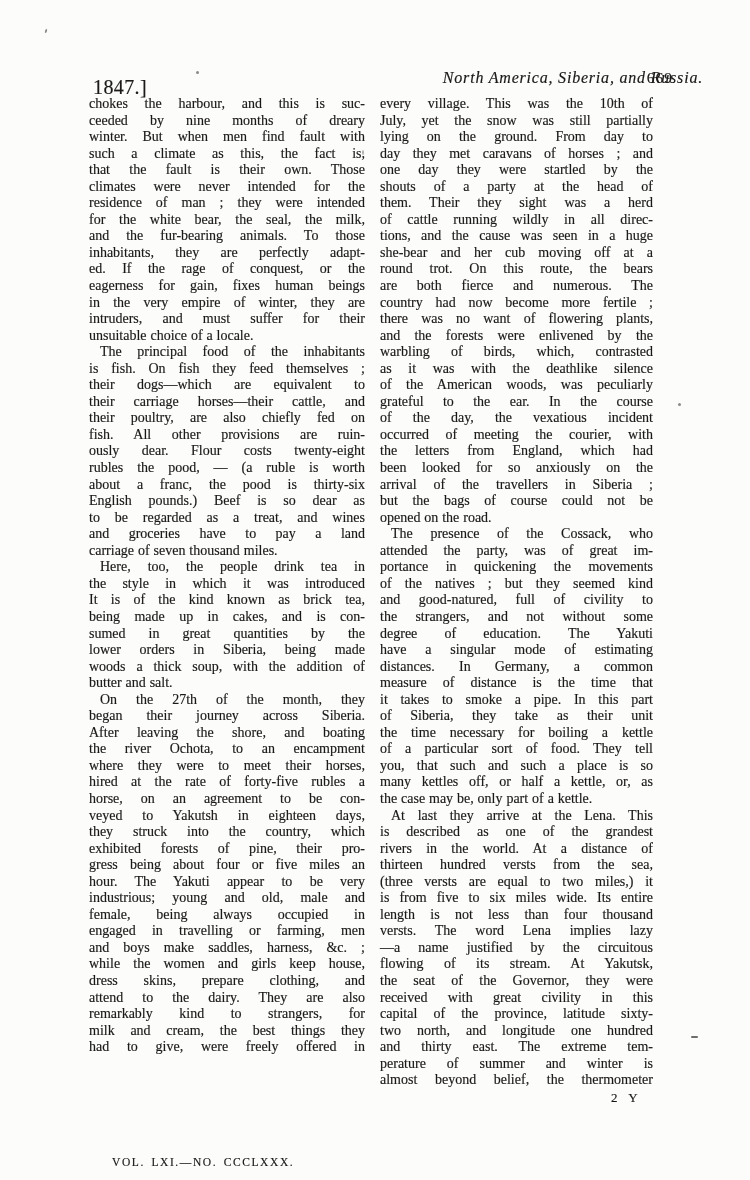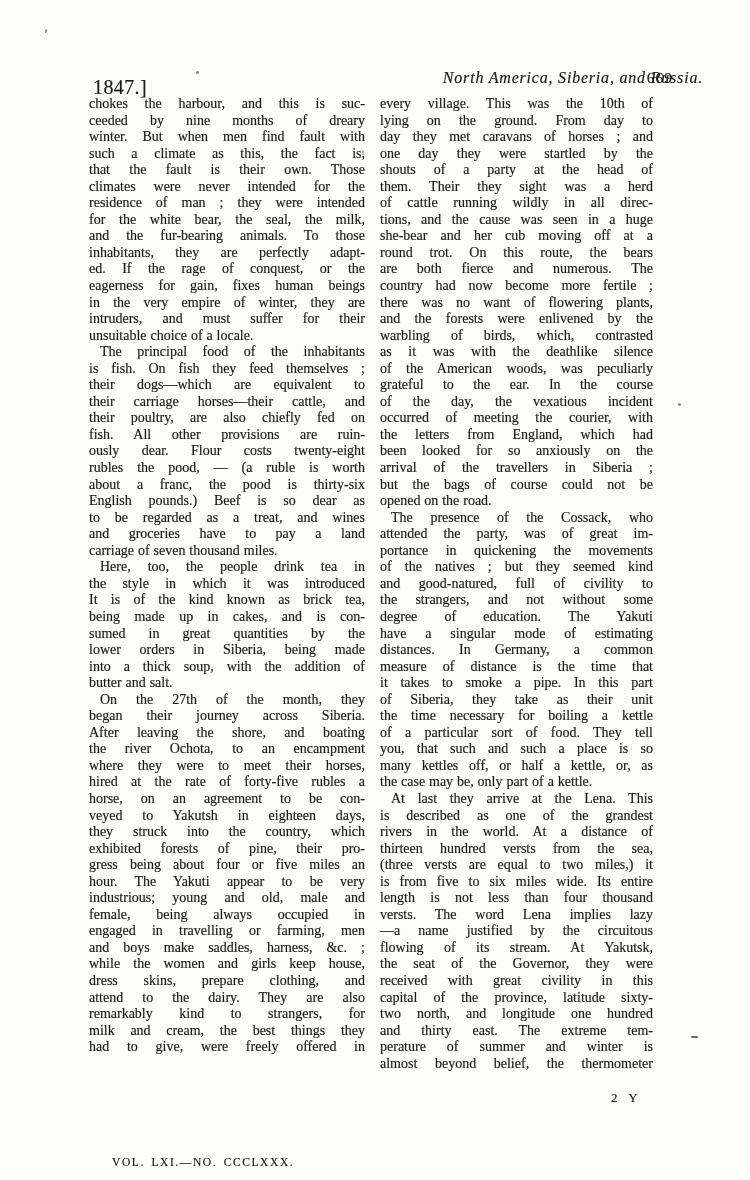--- a/index.html
+++ b/index.html
@@ -75,21 +75,21 @@
       <div class="line">English pounds.)  Beef is so dear as</div>
       <div class="line">to be regarded as a treat, and wines</div>
       <div class="line">and groceries have to pay a land</div>
       <div class="line para-end">carriage of seven thousand miles.</div>
       <div class="line indent">Here, too, the people drink tea in</div>
       <div class="line">the style in which it was introduced</div>
       <div class="line">It is of the kind known as brick tea,</div>
       <div class="line">being made up in cakes, and is con-</div>
       <div class="line">sumed in great quantities by the</div>
       <div class="line">lower orders in Siberia, being made</div>
-      <div class="line">into a thick soup, with the addition of</div>
+      <div class="line">woods a thick soup, with the addition of</div>
       <div class="line para-end">butter and salt.</div>
       <div class="line indent">On the 27th of the month, they</div>
       <div class="line">began their journey across Siberia.</div>
       <div class="line">After leaving the shore, and boating</div>
       <div class="line">the river Ochota, to an encampment</div>
       <div class="line">where they were to meet their horses,</div>
       <div class="line">hired at the rate of forty-five rubles a</div>
       <div class="line">horse, on an agreement to be con-</div>
       <div class="line">veyed to Yakutsh in eighteen days,</div>
       <div class="line">they struck into the country, which</div>
@@ -102,20 +102,21 @@
       <div class="line">and boys make saddles, harness, &amp;c. ;</div>
       <div class="line">while the women and girls keep house,</div>
       <div class="line">dress skins, prepare clothing, and</div>
       <div class="line">attend to the dairy.  They are also</div>
       <div class="line">remarkably kind to strangers, for</div>
       <div class="line">milk and cream, the best things they</div>
       <div class="line">had to give, were freely offered in</div>
     </div>
   <div class="col col-right">
       <div class="line">every village.  This was the 10th of</div>
+      <div class="line">July, yet the snow was still partially</div>
       <div class="line">lying on the ground.  From day to</div>
       <div class="line">day they met caravans of horses ; and</div>
       <div class="line">one day they were startled by the</div>
       <div class="line">shouts of a party at the head of</div>
       <div class="line">them.  Their they sight was a herd</div>
       <div class="line">of cattle running wildly in all direc-</div>
       <div class="line">tions, and the cause was seen in a huge</div>
       <div class="line">she-bear and her cub moving off at a</div>
       <div class="line">round trot.  On this route, the bears</div>
       <div class="line">are both fierce and numerous.  The</div>

